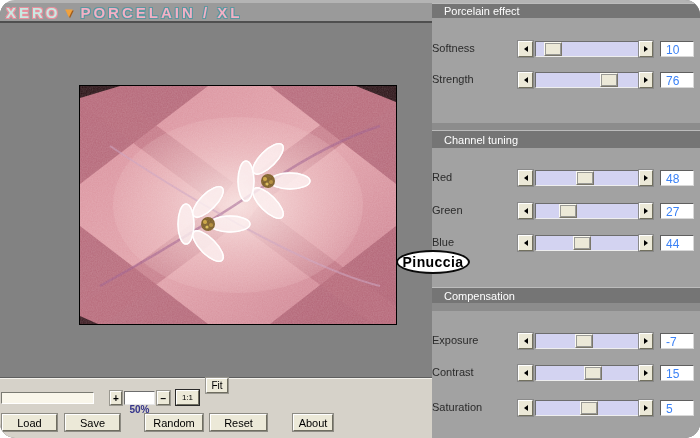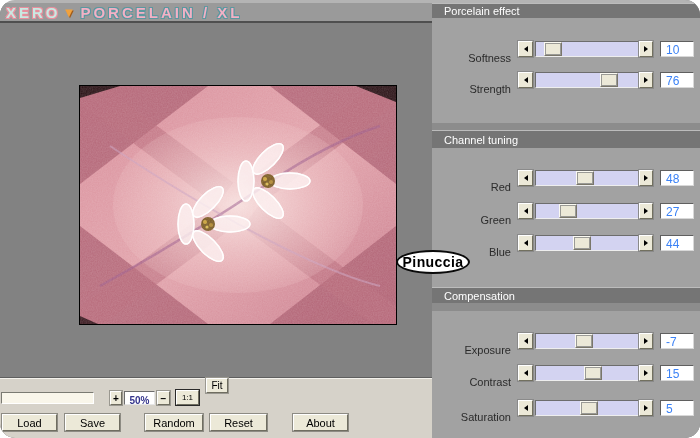--- a/index.html
+++ b/index.html
@@ -32,21 +32,21 @@
   .p-top-sliver { position:absolute; left:0; top:0; width:268px; height:3px; background:#b4b4b4; }
   .section-header { position:absolute; left:0; width:268px; background:#757575; border-top:1px solid #bcbcbc;
                     color:#fff; font-size:11px; display:flex; align-items:center; padding-left:12px; }
   .section-body { position:absolute; left:0; width:268px; background:#a2a2a2; }
   #sec0-h { top:3px;  height:15px; } #sec0-b { top:18px;  height:105px; }
   #sec1-h { top:130px; height:18px; } #sec1-b { top:148px; height:140px; }
   #sec2-h { top:287px; height:16px; } #sec2-b { top:311px; height:127px; }
 
   
   .srow { position:absolute; left:0; width:268px; height:16px; }
-  .slabel { position:absolute; left:0; top:11px; width:79px; text-align:right; color:#2b2b2b; font-size:11px; }
+  .slabel { position:absolute; left:0; top:1px; width:79px; color:#2b2b2b; font-size:11px; }
   .sbtn { position:absolute; top:0; height:16px; background:#ece9d8; border:1px solid;
           border-color:#ffffff #72705f #72705f #ffffff; box-shadow:0 0 0 1px #8a8a8a;
           display:flex; align-items:center; justify-content:center; cursor:pointer; }
   .sbtn.l { left:86px; width:15px; } .sbtn.r { left:207px; width:14px; }
   .tri { width:0; height:0; border-top:3px solid transparent; border-bottom:3px solid transparent; }
   .tri.left  { border-right:4px solid #000; }
   .tri.right { border-left:4px solid #000; }
   .strack { position:absolute; left:103px; top:0; width:104px; height:16px; background:#d3d3f1;
             border:1px solid; border-color:#6d6d6d #eeeeee #eeeeee #6d6d6d; }
   .sthumb { position:absolute; top:0; width:18px; height:14px; background:#ece9d8;
@@ -60,32 +60,32 @@
                border-top:1px solid #5f5f5f; box-shadow:inset 0 1px 0 #f4f2ec; }
   #preset-field { position:absolute; left:1px; top:14px; width:93px; height:12px; background:#f9f6ea;
                   border:1px solid; border-color:#7a7a72 #ffffff #ffffff #7a7a72; font-size:9px; padding-left:2px; }
   .mini-btn { position:absolute; top:13px; height:14px; background:#ece9d8; border:1px solid;
               border-color:#ffffff #6f6d60 #6f6d60 #ffffff; box-shadow:0 0 0 1px #9a9890;
               display:flex; align-items:center; justify-content:center; font-size:10px; color:#000; cursor:pointer; }
   #zoom-in  { left:110px; width:12px; font-weight:bold; }
   #zoom-out { left:157px; width:13px; font-weight:bold; }
   #zoom-level { position:absolute; left:124px; top:13px; width:31px; height:14px; background:#fff;
                 border:1px solid; border-color:#6d6d6d #e6e6e6 #e6e6e6 #6d6d6d; color:#34348c;
-                font-size:10px; font-weight:bold; text-align:center; padding-top:3px; }
+                font-size:10px; font-weight:bold; text-align:center; padding-top:12px; }
   #one-to-one { left:176px; width:23px; height:15px; top:12px; font-size:8px;
                 outline:1px solid #2a2a2a; letter-spacing:0; }
   #fit-btn { left:206px; width:22px; height:15px; top:0; }
   .cmd-btn { position:absolute; top:36px; height:17px; background:#ece9d8; border:1px solid;
              border-color:#ffffff #6f6d60 #6f6d60 #ffffff; box-shadow:0 0 0 1px #8d8b83;
              font-size:11px; color:#000; display:flex; align-items:center; justify-content:center; cursor:pointer; }
   #btn-load   { left:2px;   width:55px; }
   #btn-save   { left:65px;  width:55px; }
   #btn-random { left:145px; width:58px; }
   #btn-reset  { left:210px; width:57px; }
-  #btn-about  { left:293px; width:55px; }
+  #btn-about  { left:293px; width:40px; }
 </style>
 </head>
 <body>
 
 <div id="window">
 
   <div id="canvas-area"></div>
 
   <div id="titlebar">
     <span class="t-brand">XERO</span>

